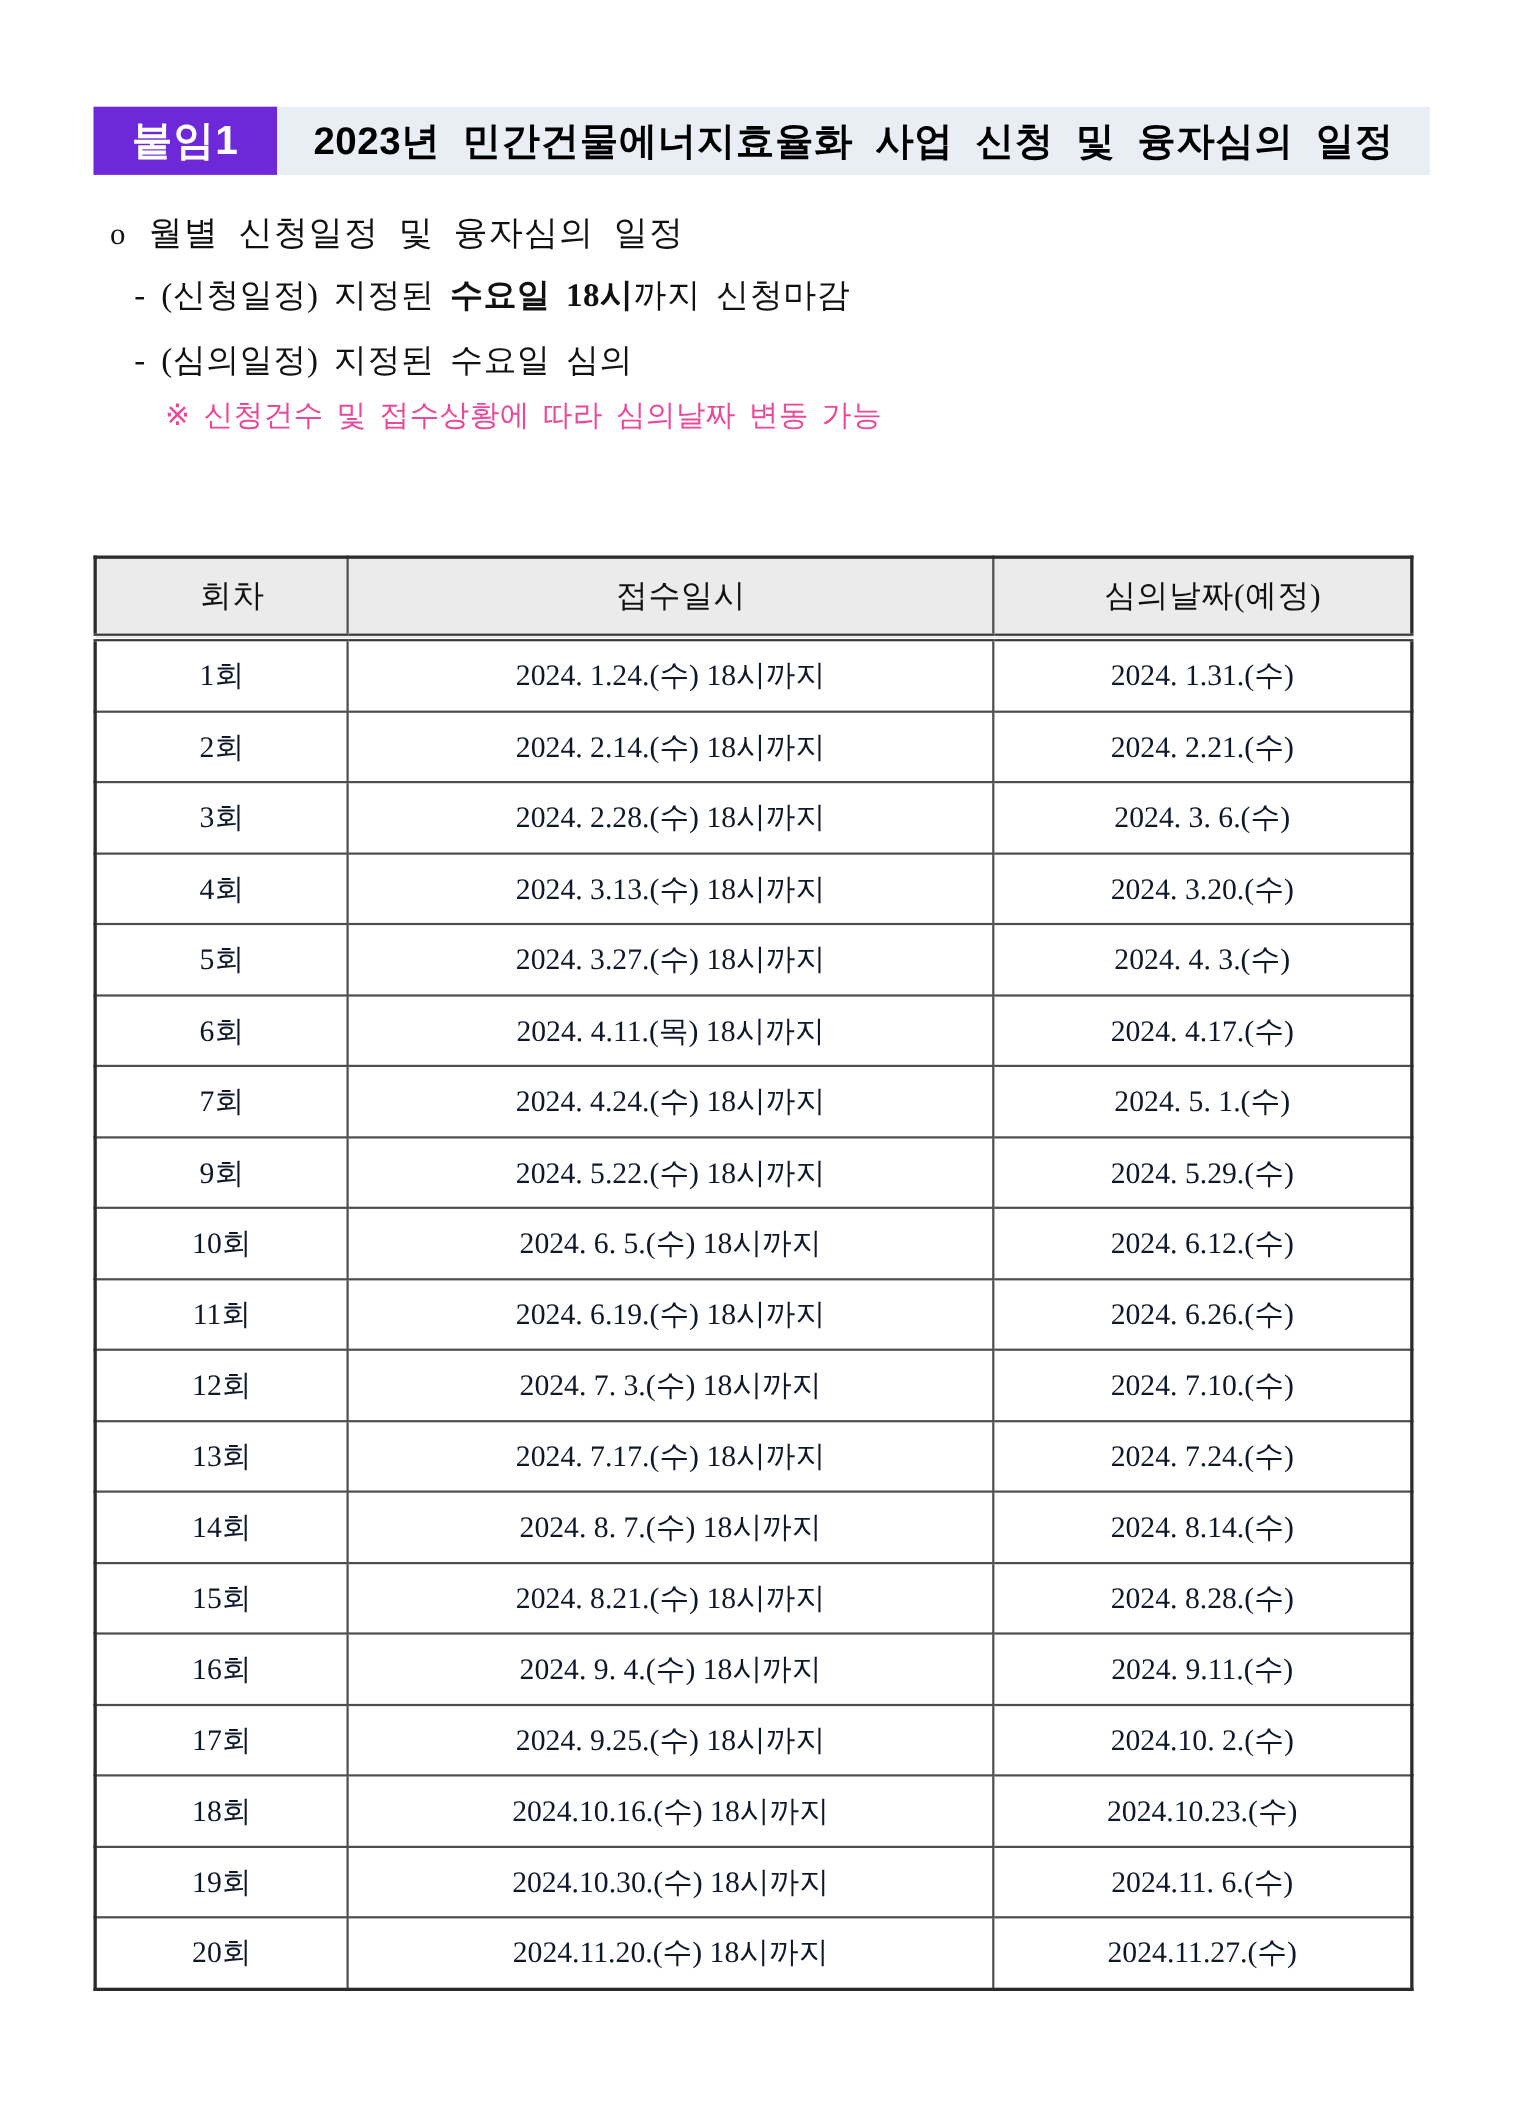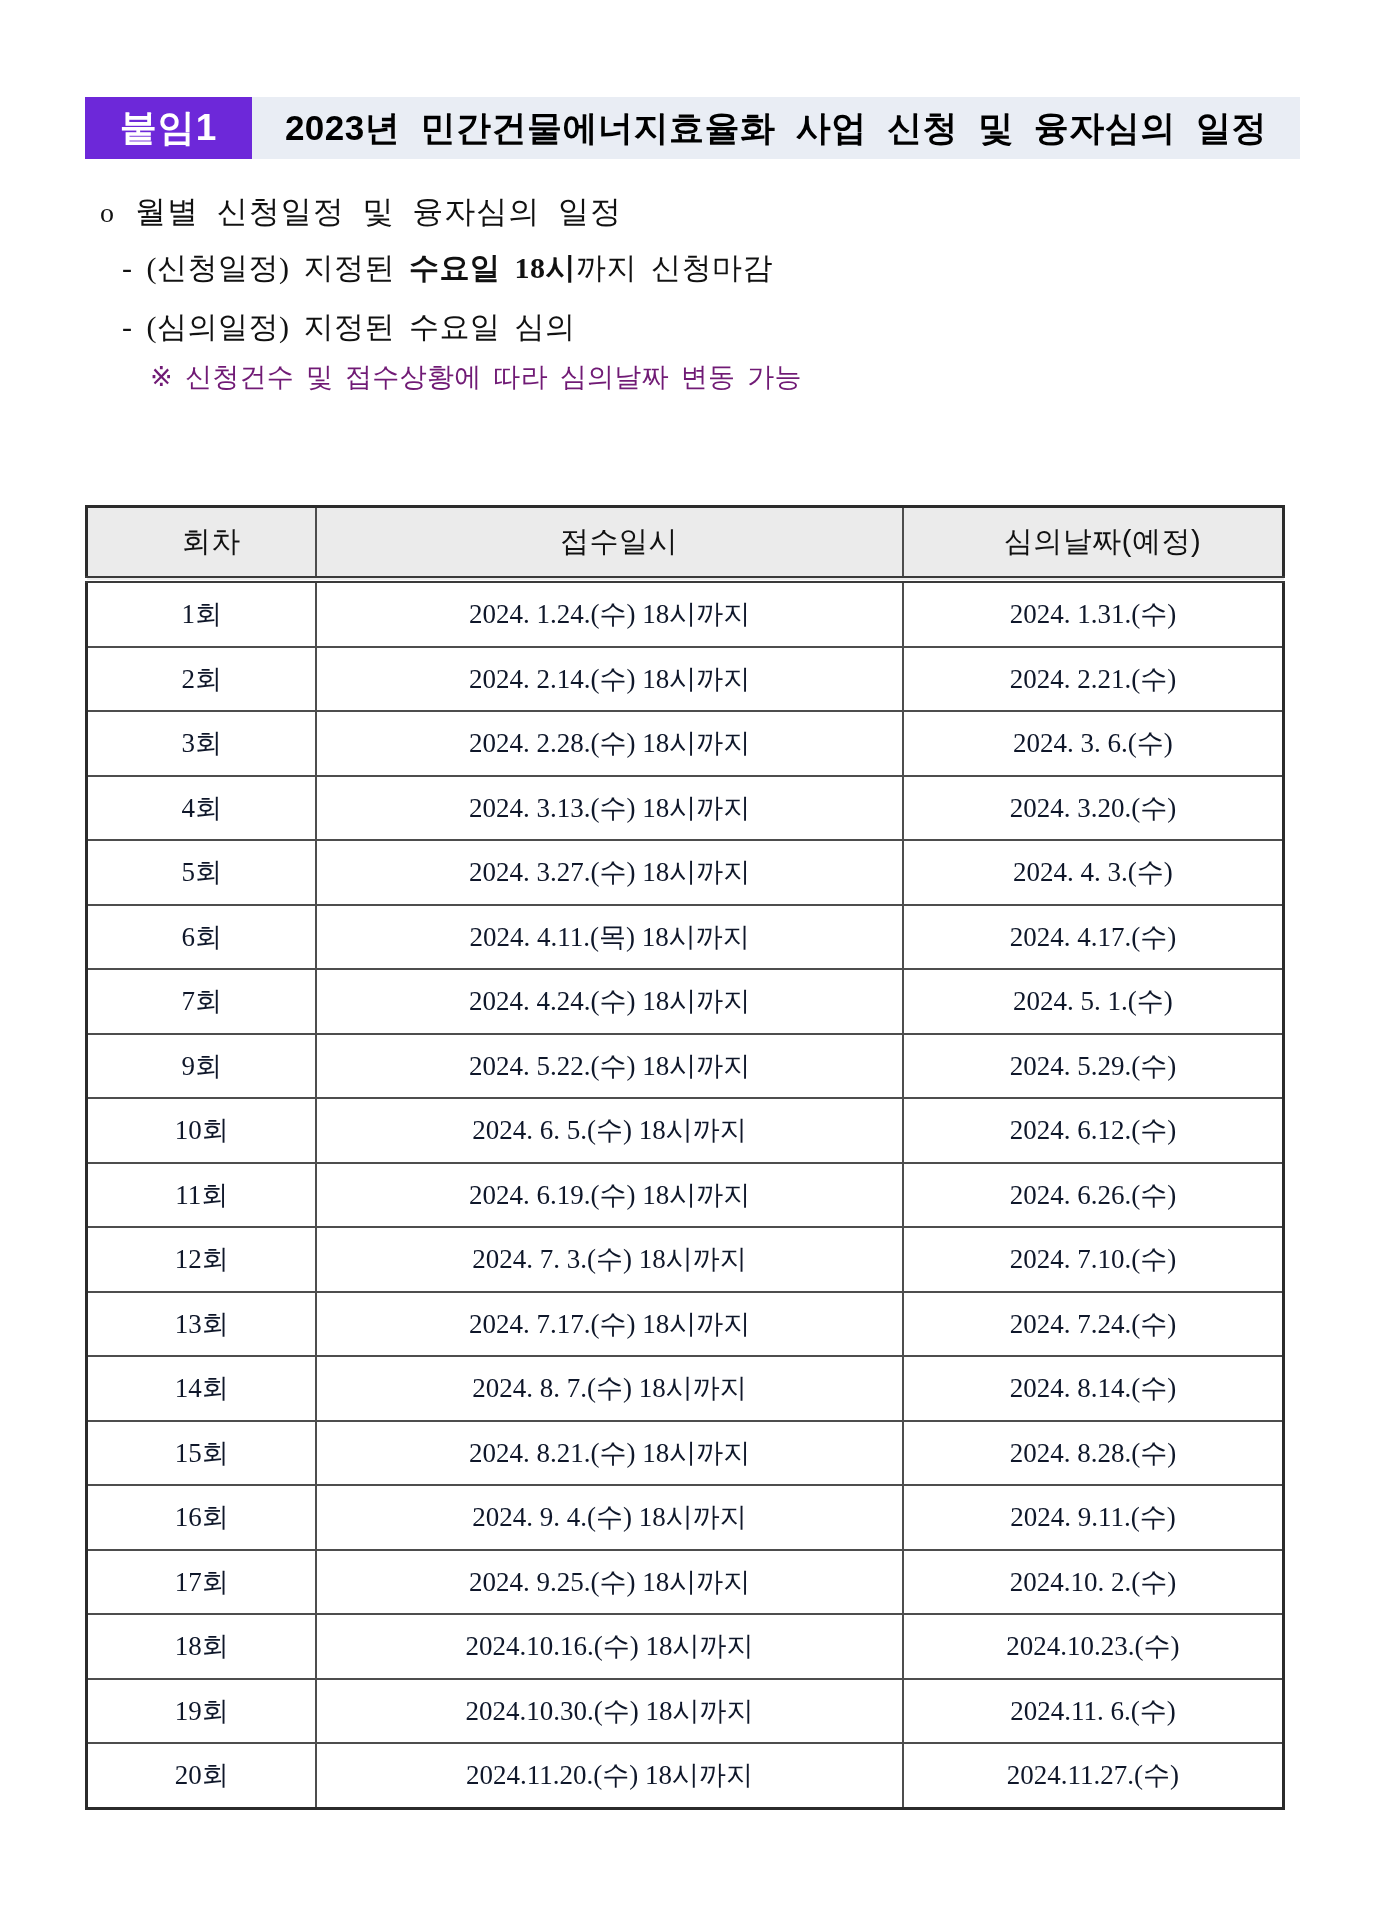--- a/index.html
+++ b/index.html
@@ -81,39 +81,39 @@
   .sub2 { top: 307px; }
 
   .note-line {
     position: absolute;
     top: 359px;
     left: 150px;
     font-family: "Liberation Sans", "DejaVu Sans", sans-serif;
     font-size: 27px;
     letter-spacing: 0.3px;
     word-spacing: 4px;
-    color: #701a75;
+    color: #ec4899;
     white-space: nowrap;
   }
   .note-line .marker { margin-right: 12px; }
 
   
   table.schedule {
     position: absolute;
     top: 505px;
     left: 85px;
     width: 1200px;
     border-collapse: collapse;
     table-layout: fixed;
     border: 3px solid #2b2b2b;
   }
   table.schedule th {
     background: #ebebeb;
     height: 66px;
-    font-family: Liberation Sans, sans-serif;
+    font-family: Liberation Serif, serif;
     font-weight: normal;
     font-size: 29px;
     letter-spacing: 0.5px;
     border: 2px solid #4d4d4d;
     border-bottom: 7px double #3a3a3a;
     text-align: center;
     vertical-align: middle;
     padding-left: 20px;
   }
   table.schedule td {

